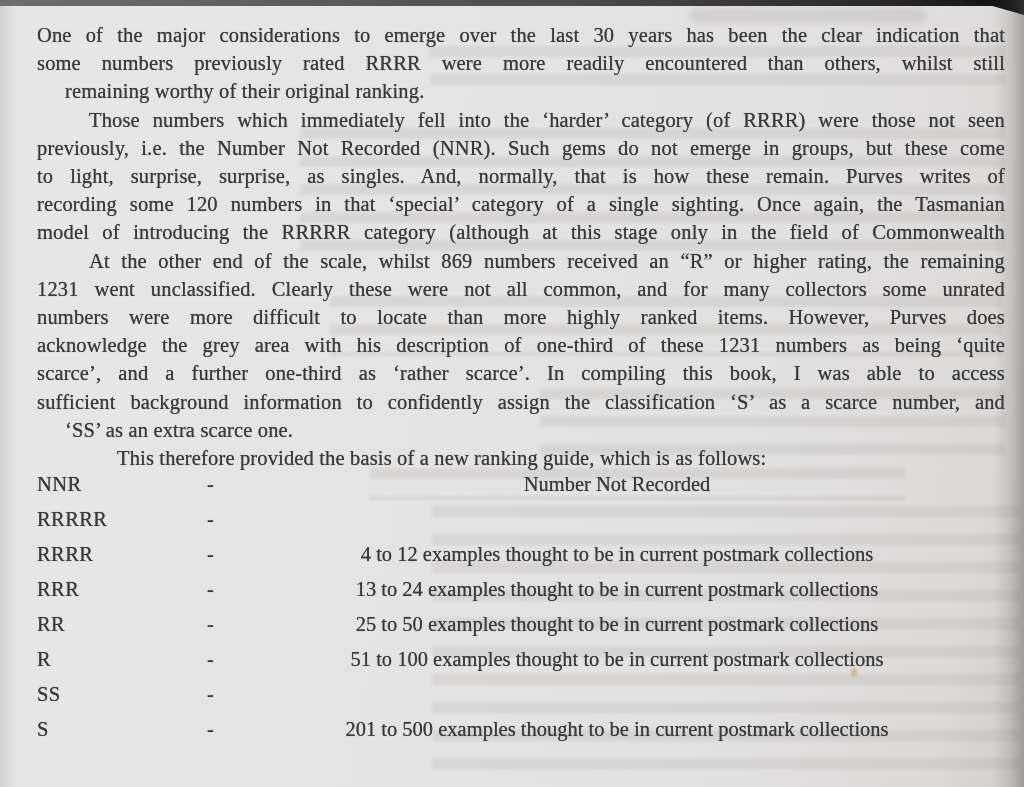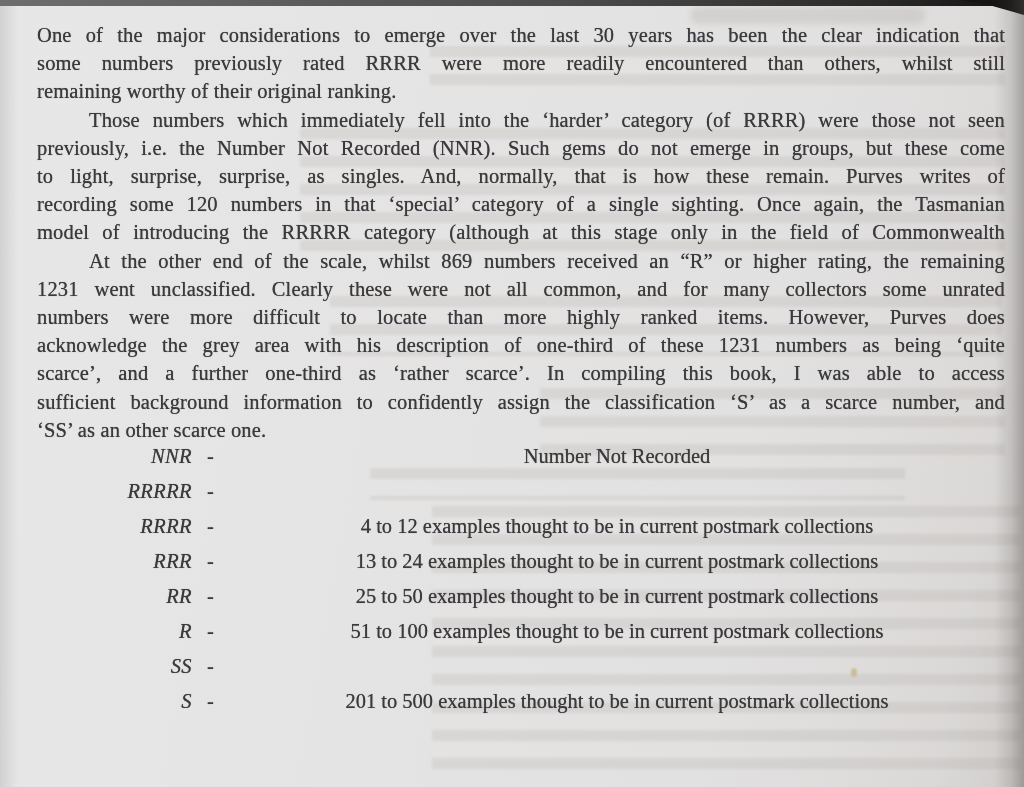--- a/index.html
+++ b/index.html
@@ -53,29 +53,29 @@
   }
   .line {
     font-size: 20.5px;
     line-height: 28.2px;
     text-align: justify;
     text-align-last: justify;
     letter-spacing: 0.15px;
     white-space: nowrap;
     overflow: visible;
   }
-  .line.last  { text-align-last: left; }
+  .line.last  { text-align-last: left; margin-left: 28px; }
   .line.first { text-indent: 52px; }
   .ranking { margin-top: -5px; }
   .rank-row {
     display: flex;
     line-height: 35px;
     font-size: 20.5px;
   }
-  .rank-code { width: 155px; text-align: right; letter-spacing: 0.4px; font-style: italic; }
+  .rank-code { width: 155px; letter-spacing: 0.4px; }
   .rank-sep  { width: 37px;  text-align: center; }
   .rank-desc { flex: 1; text-align: center; }
   
   .edge-top {
     position: absolute; top: 0; left: 0;
     width: 1024px; height: 6px;
     background: linear-gradient(to right, #6e6e6e, #4c4c4c 55%, #2a2a2a 86%, #111111 100%);
   }
   .edge-corner {
     position: absolute; top: 0; right: 0;
@@ -129,21 +129,24 @@
           <div class="line">recording some 120 numbers in that ‘special’ category of a single sighting. Once again, the Tasmanian</div>
           <div class="line">model of introducing the RRRRR category (although at this stage only in the field of Commonwealth</div>
         </div>
         <div class="paragraph">
           <div class="line first">At the other end of the scale, whilst 869 numbers received an “R” or higher rating, the remaining</div>
           <div class="line">1231 went unclassified. Clearly these were not all common, and for many collectors some unrated</div>
           <div class="line">numbers were more difficult to locate than more highly ranked items. However, Purves does</div>
           <div class="line">acknowledge the grey area with his description of one-third of these 1231 numbers as being ‘quite</div>
           <div class="line">scarce’, and a further one-third as ‘rather scarce’. In compiling this book, I was able to access</div>
           <div class="line">sufficient background information to confidently assign the classification ‘S’ as a scarce number, and</div>
-          <div class="line last">‘SS’ as an other scarce one.</div>
+          <div class="line last">‘SS’ as an extra scarce one.</div>
+        </div>
+        <div class="paragraph">
+          <div class="line last first">This therefore provided the basis of a new ranking guide, which is as follows:</div>
         </div>
       </div>
     <div class="ranking">
         <div class="rank-row">
           <span class="rank-code">NNR</span>
           <span class="rank-sep">-</span>
           <span class="rank-desc">Number Not Recorded</span>
         </div>
         <div class="rank-row">
           <span class="rank-code">RRRRR</span>

